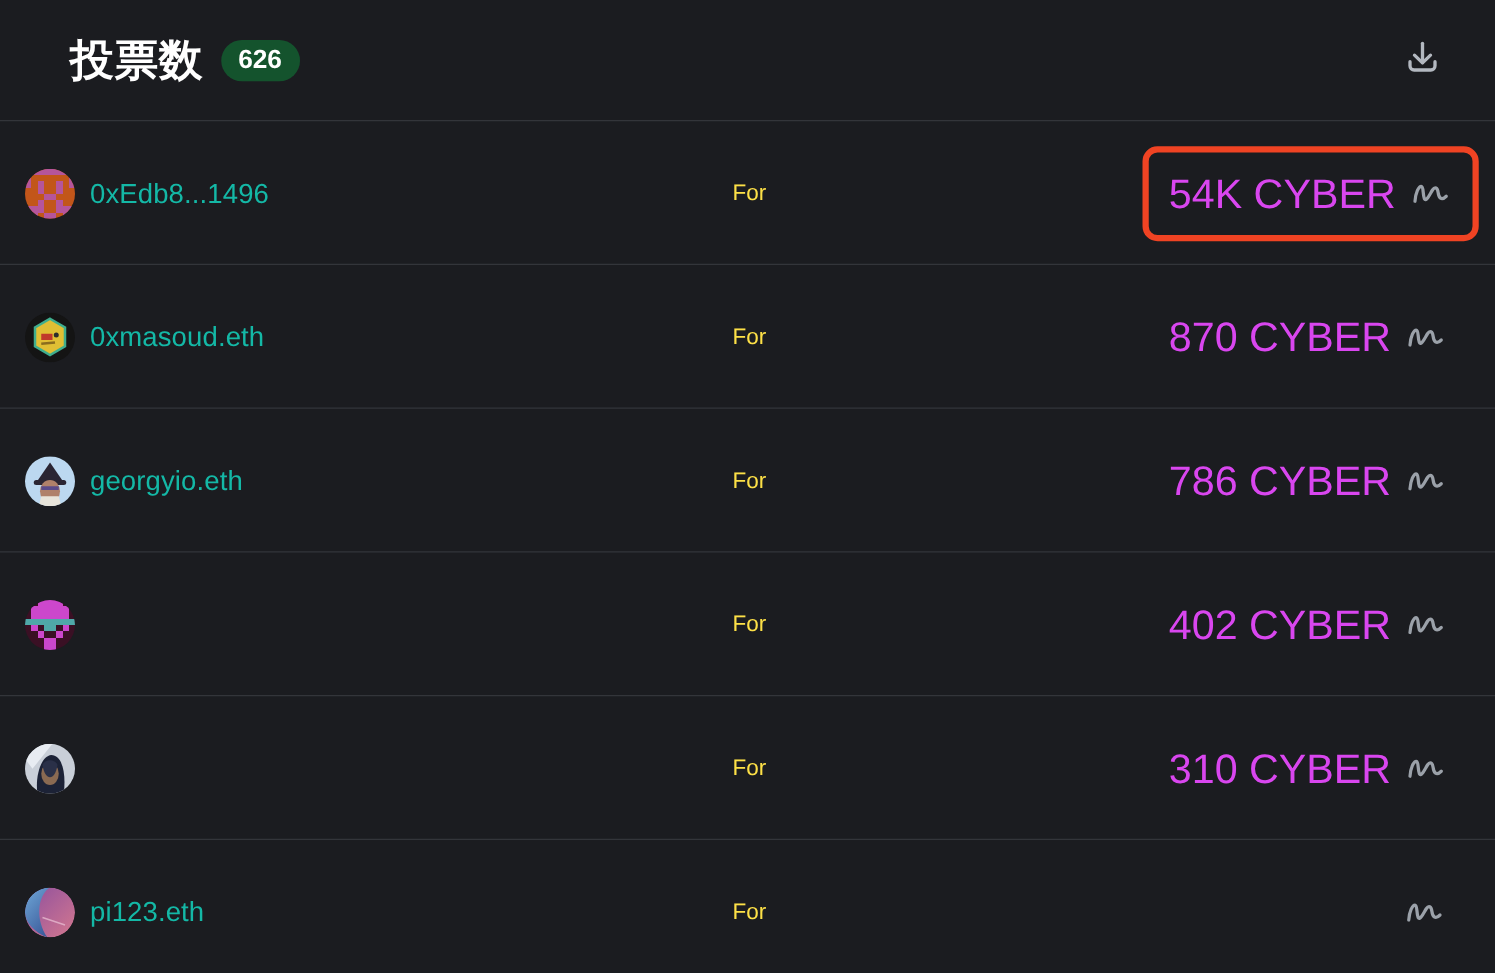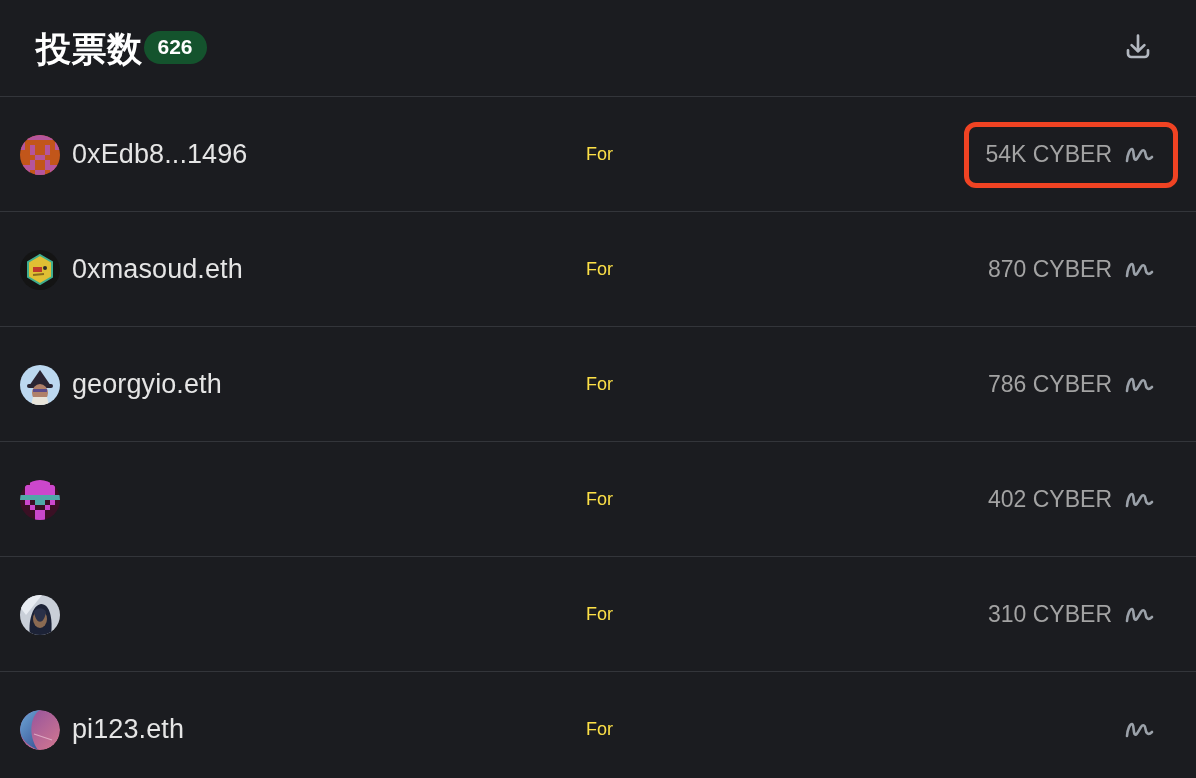--- a/index.html
+++ b/index.html
@@ -20,22 +20,23 @@
   
   .header {
     height: 97px;
     display: flex;
     align-items: center;
     padding: 0 36px 0 36px;
     position: relative;
   }
   .header-left {
     display: flex;
-    align-items: flex-start;
-    gap: 1px;
+    align-items: center;
+    gap: 14px;
+    margin-left: 20px;
   }
   .header-title {
     color: #ffffff;
     font-size: 35px;
     font-weight: bold;
     letter-spacing: 0.5px;
     line-height: 1;
   }
   .count-badge {
     background: #14532d;
@@ -101,22 +102,22 @@
   .avatar {
     width: 40px;
     height: 40px;
     border-radius: 50%;
     flex: 0 0 40px;
     overflow: hidden;
     position: relative;
   }
   .avatar svg { display: block; width: 40px; height: 40px; }
   .voter-name {
-    color: #e5e5e5;
-    font-size: 27px;
+    color: #14b8a6;
+    font-size: 22px;
     font-weight: 400;
     letter-spacing: 0.1px;
     white-space: nowrap;
   }
 
   .choice {
     width: 340px;
     flex: 0 0 340px;
     color: #fde047;
     font-size: 18px;
@@ -136,22 +137,22 @@
     align-items: center;
     gap: 11px;
     padding: 14px 16px;
     border: 5px solid transparent;
     border-radius: 12px;
   }
   .amount-inner.highlighted {
     border-color: #f04323;
   }
   .amount-text {
-    color: #a3a3a3;
-    font-size: 23px;
+    color: #d946ef;
+    font-size: 33px;
     font-weight: 400;
     white-space: nowrap;
   }
   .sig-icon {
     display: inline-flex;
     align-items: center;
     justify-content: center;
     width: 34px;
     height: 28px;
   }

